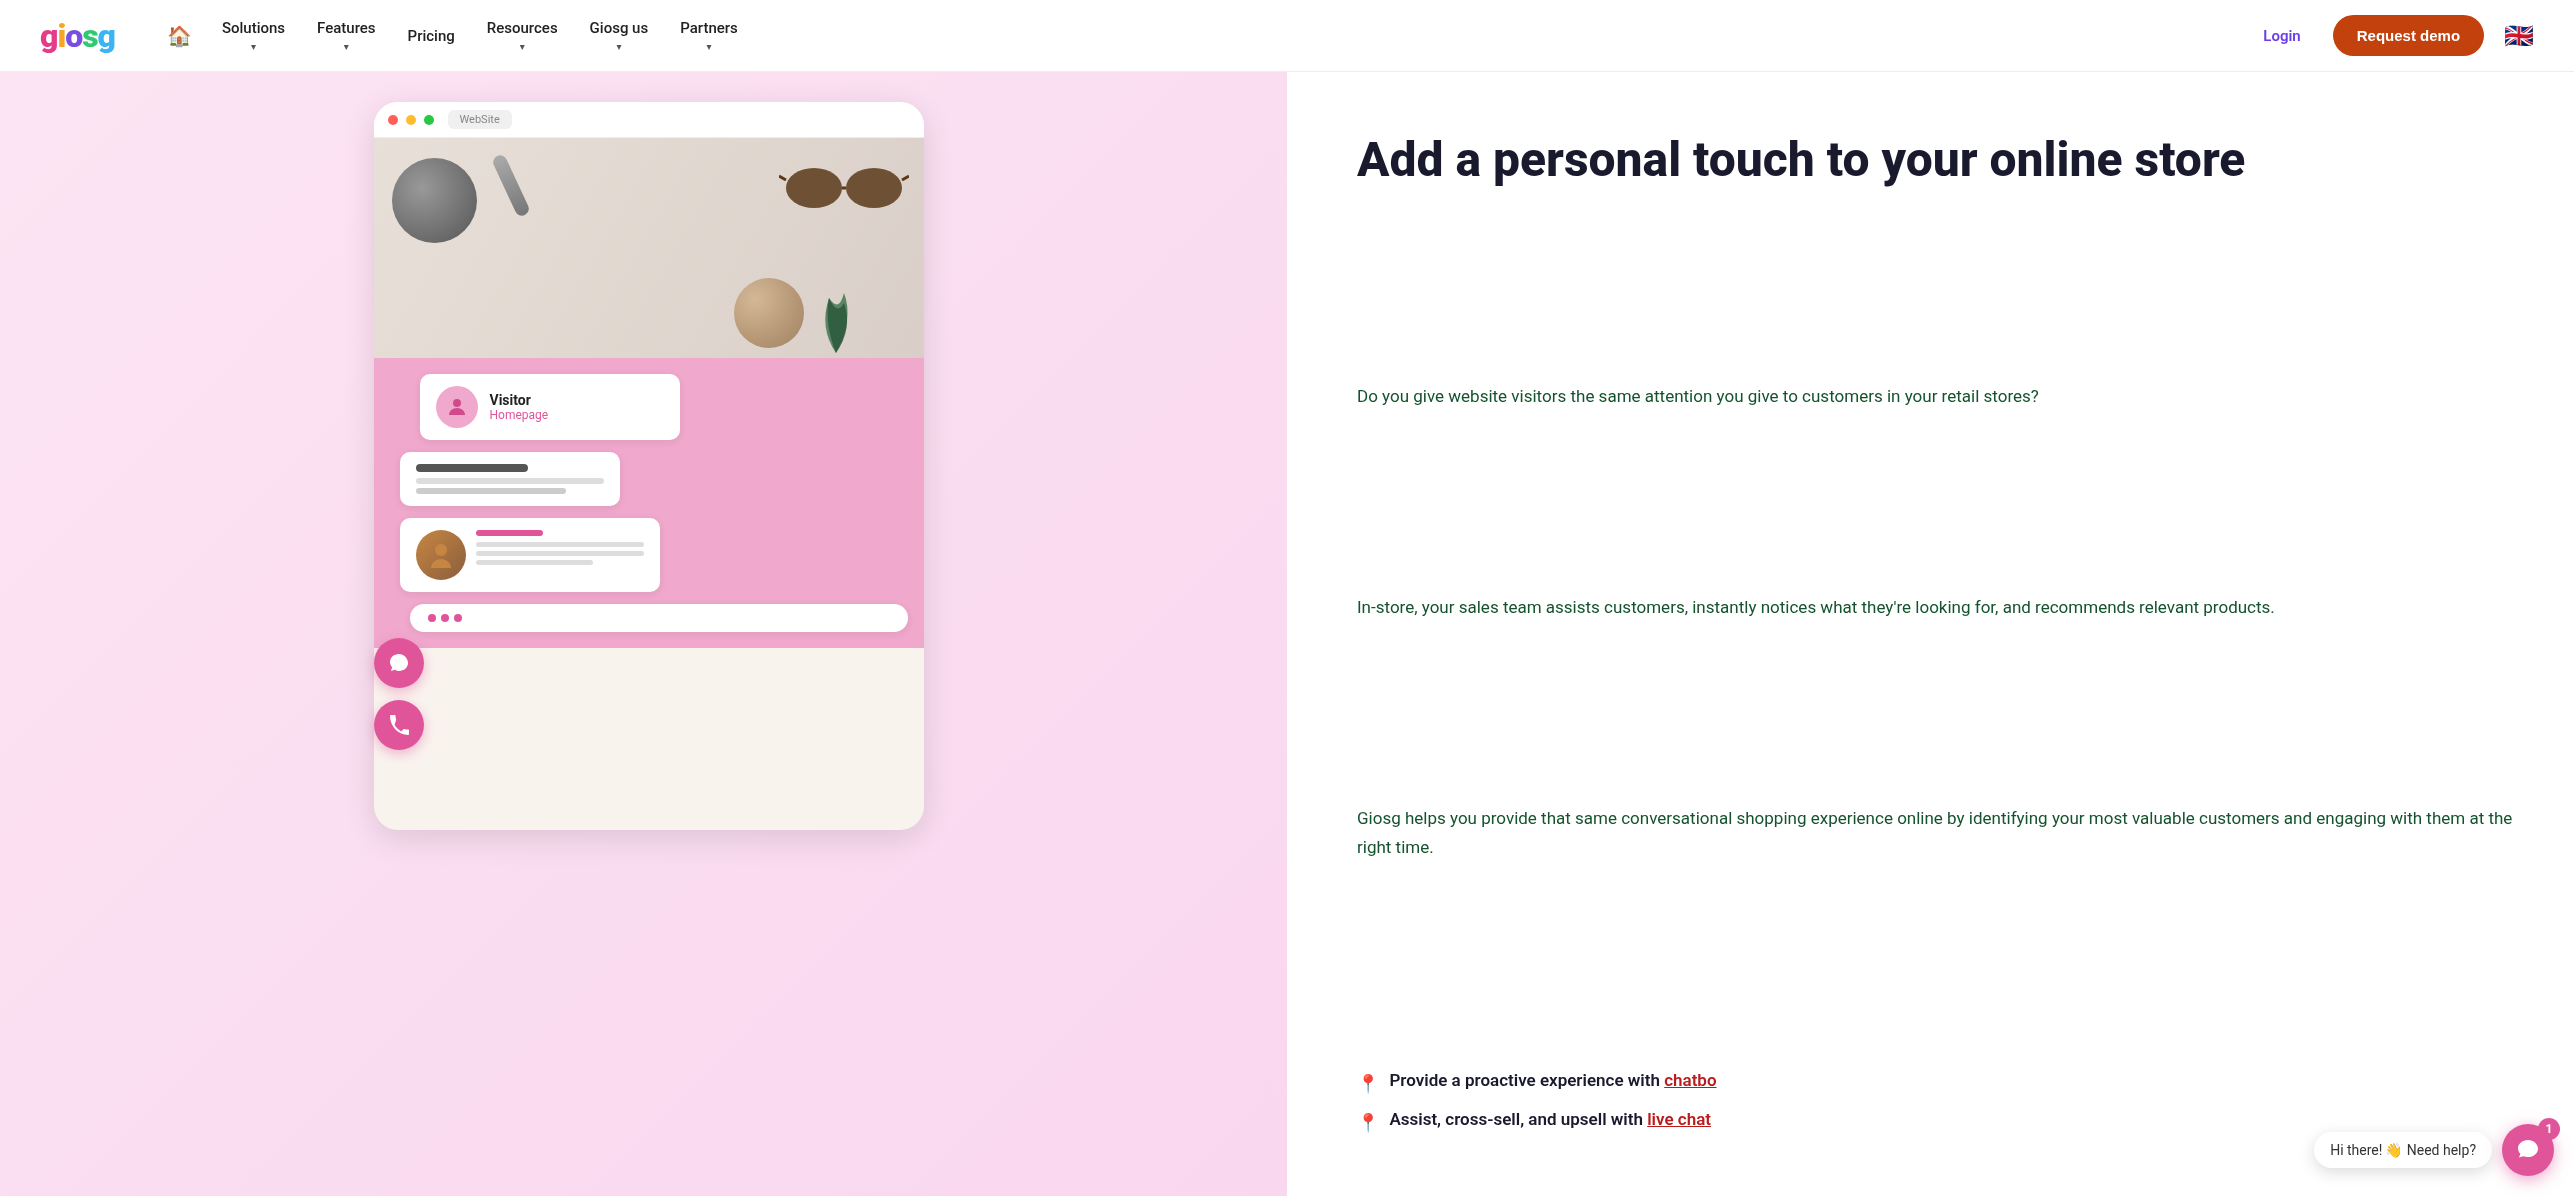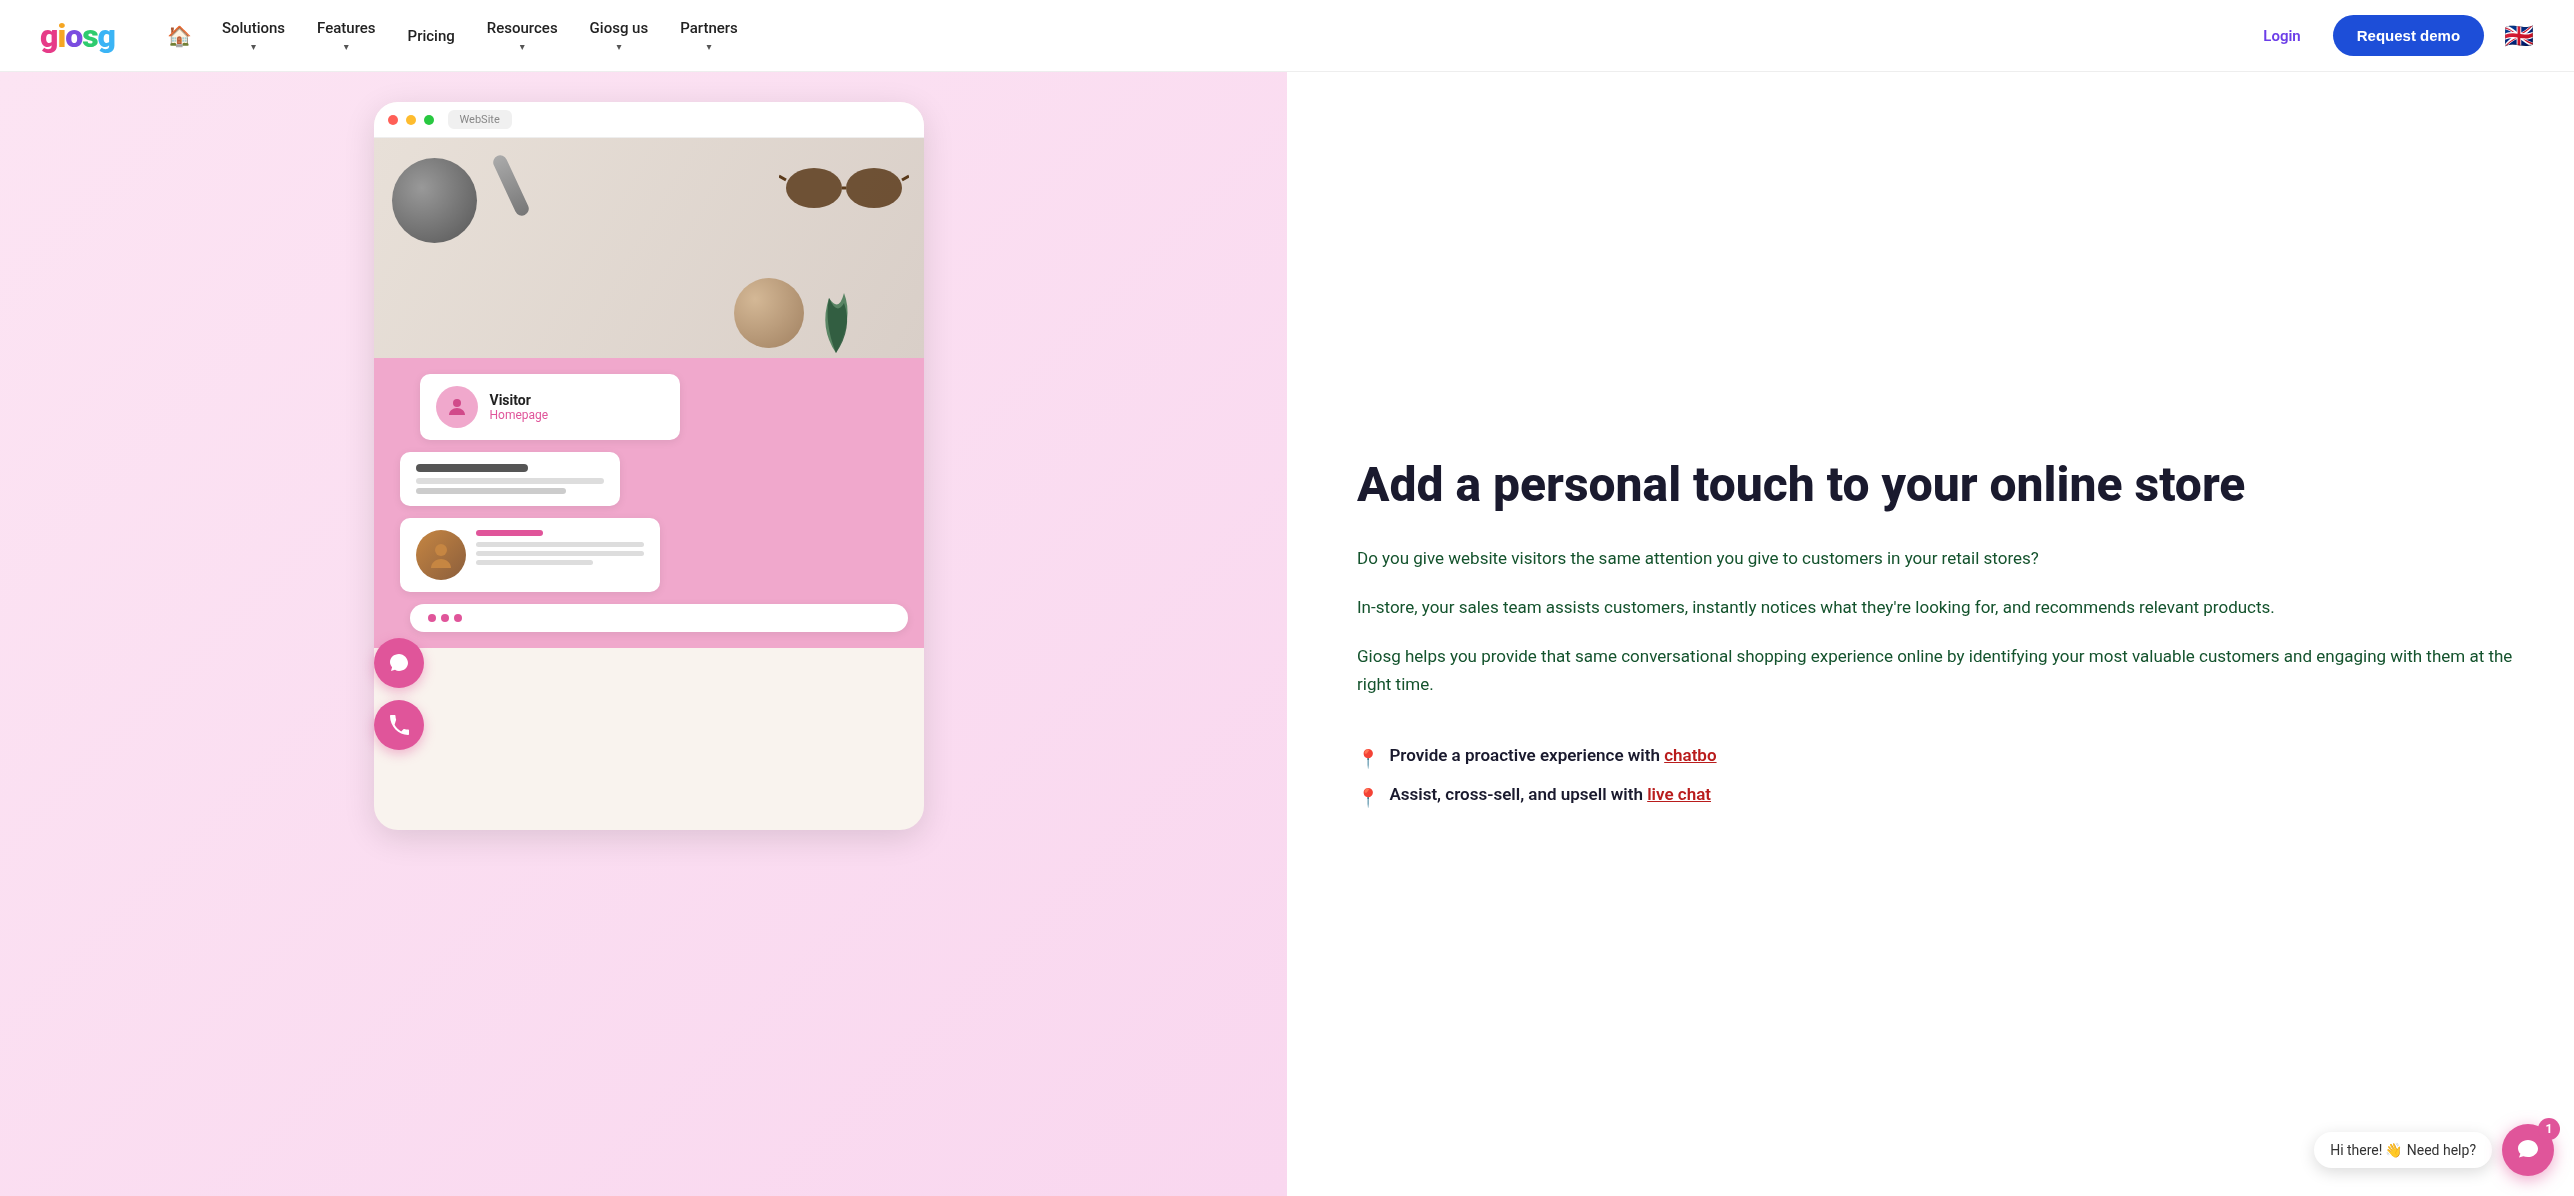--- a/index.html
+++ b/index.html
@@ -65,21 +65,21 @@
       gap: 20px;
     }
     .login-btn {
       font-size: 15px;
       font-weight: 600;
       color: #6c3de8;
       cursor: pointer;
       padding: 8px 12px;
     }
     .request-demo-btn {
-      background: #1d4ed8;
+      background: #c2410c;
       color: #fff;
       font-size: 15px;
       font-weight: 600;
       padding: 12px 24px;
       border-radius: 50px;
       cursor: pointer;
       border: none;
       white-space: nowrap;
     }
     .flag-icon {
@@ -307,21 +307,21 @@
       cursor: pointer;
       box-shadow: 0 4px 12px rgba(224,85,154,0.4);
     }
 
     
     .right-panel {
       width: 50%;
       padding: 60px 60px 60px 70px;
       display: flex;
       flex-direction: column;
-      justify-content: center;
+      justify-content: space-between;
     }
 
     .main-heading {
       font-size: 48px;
       font-weight: 800;
       color: #1a1a2e;
       line-height: 1.15;
       margin-bottom: 32px;
     }
 

